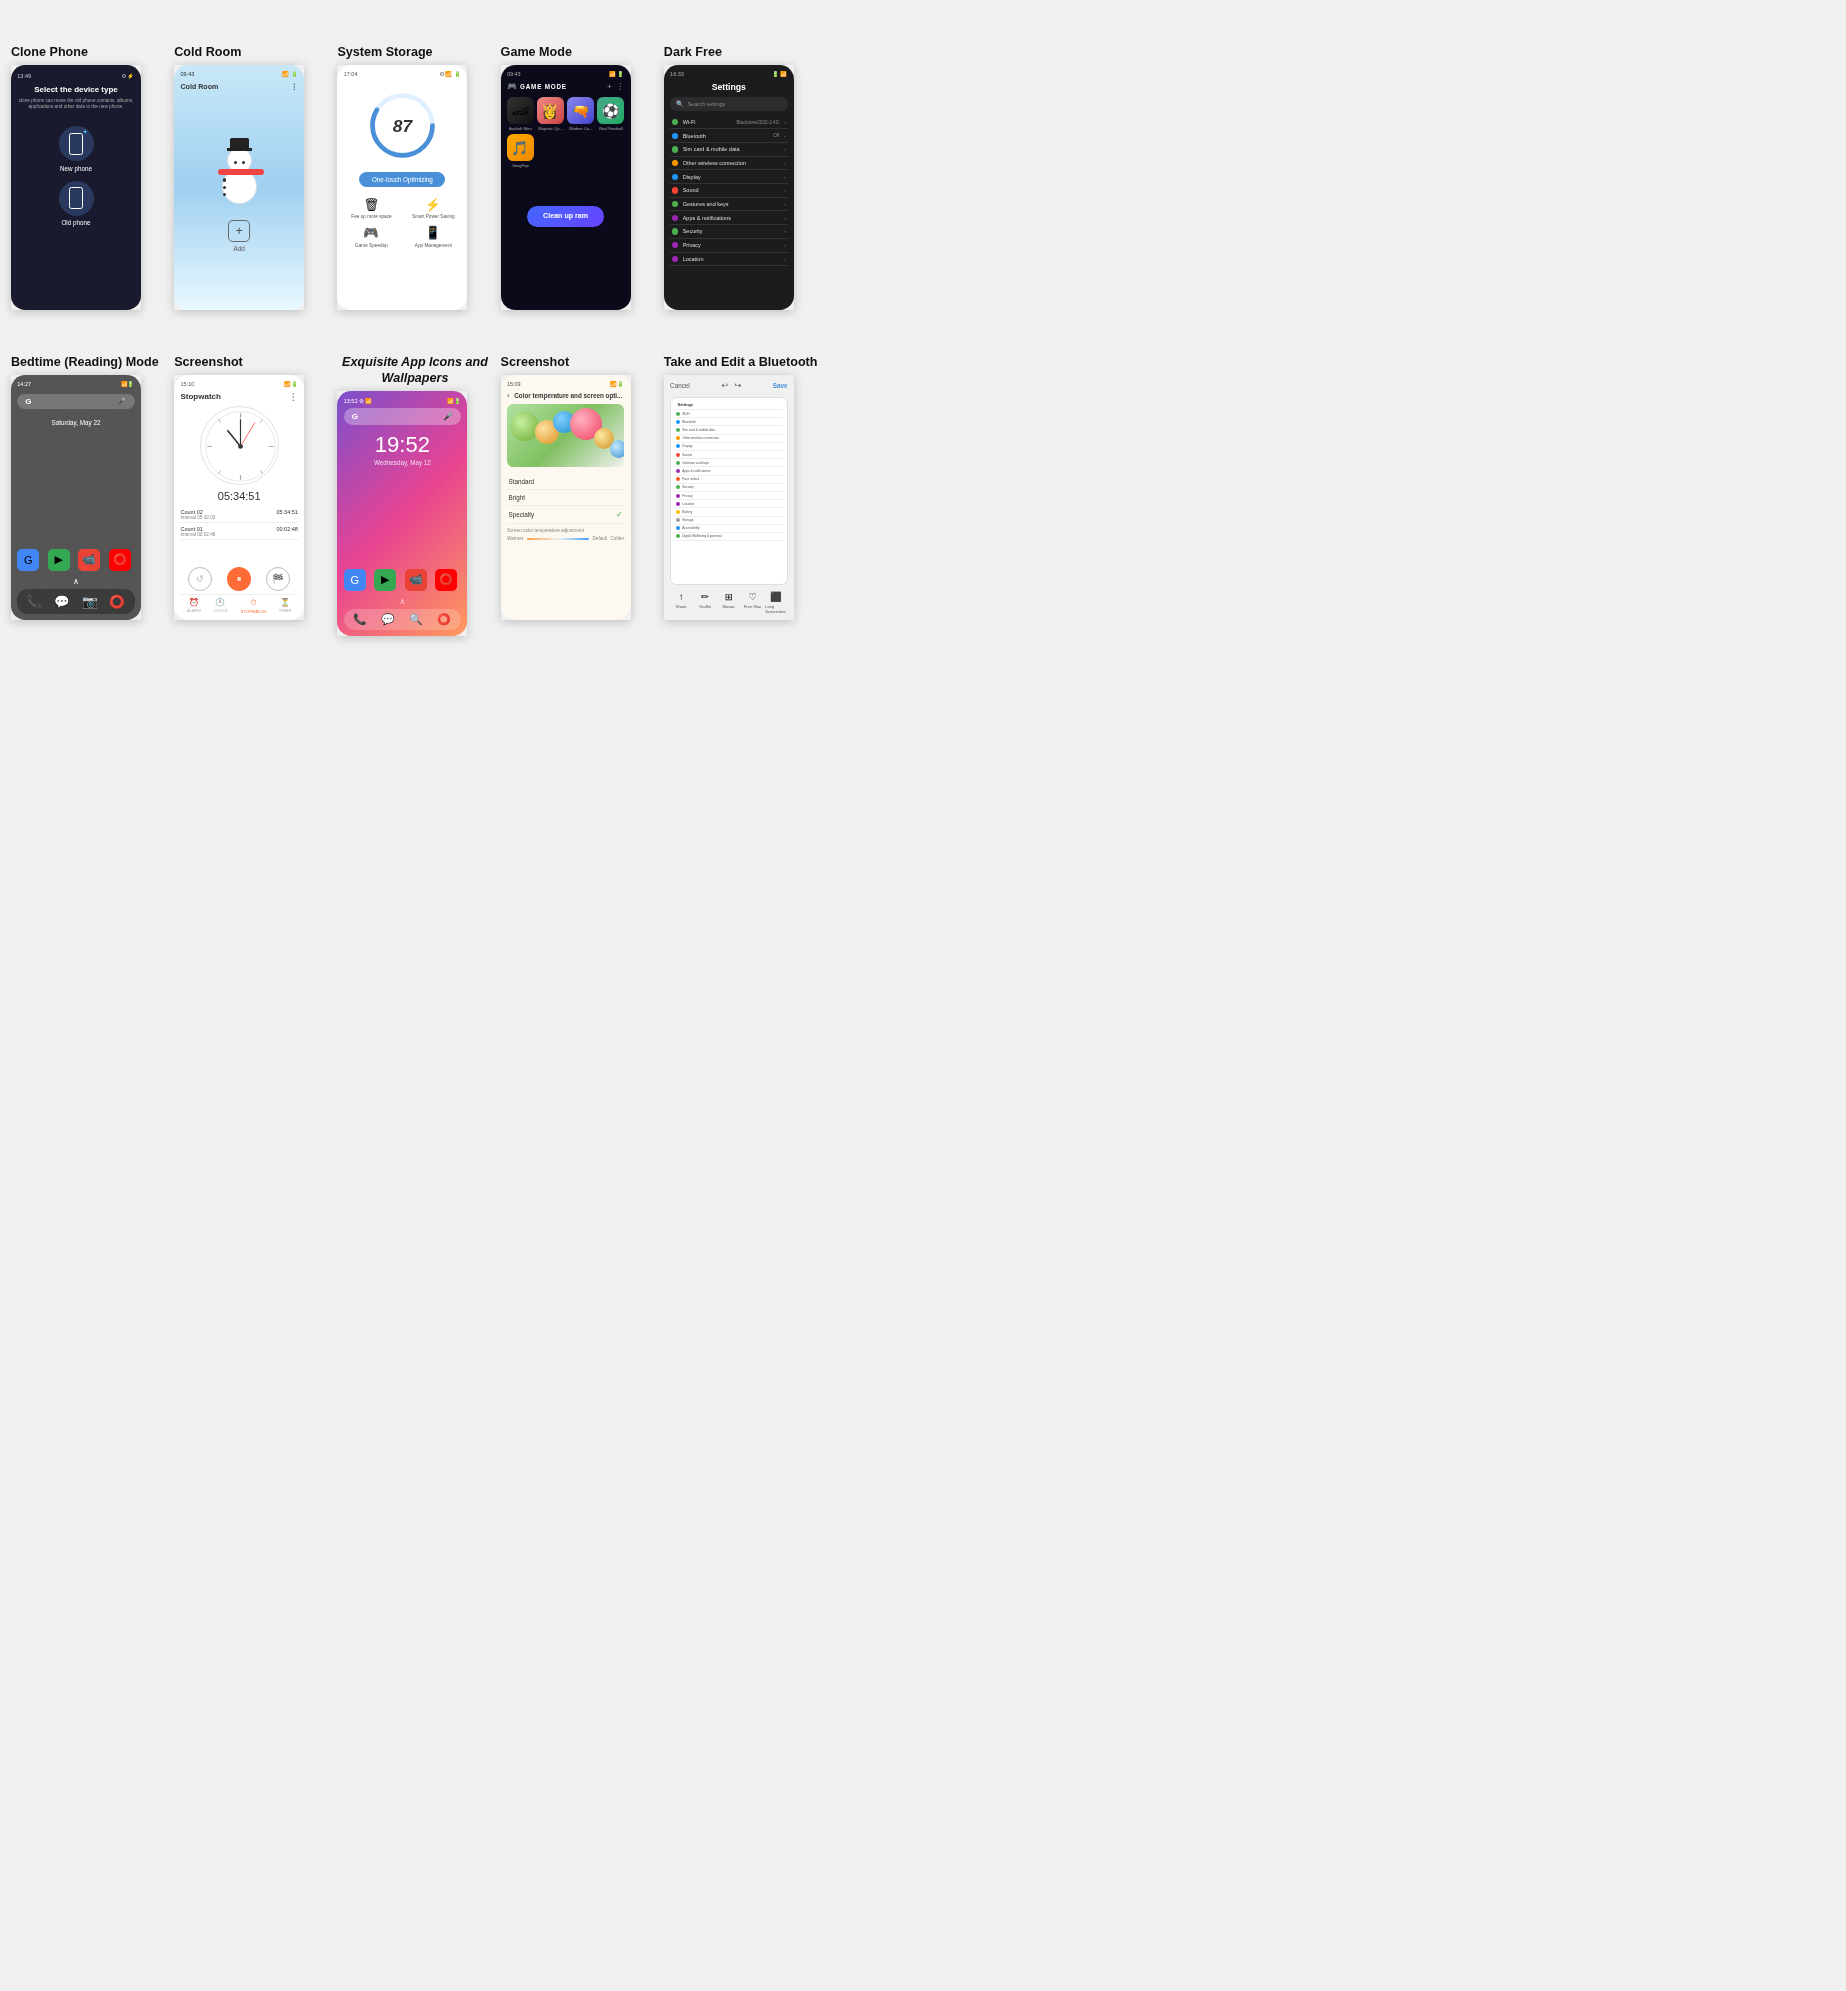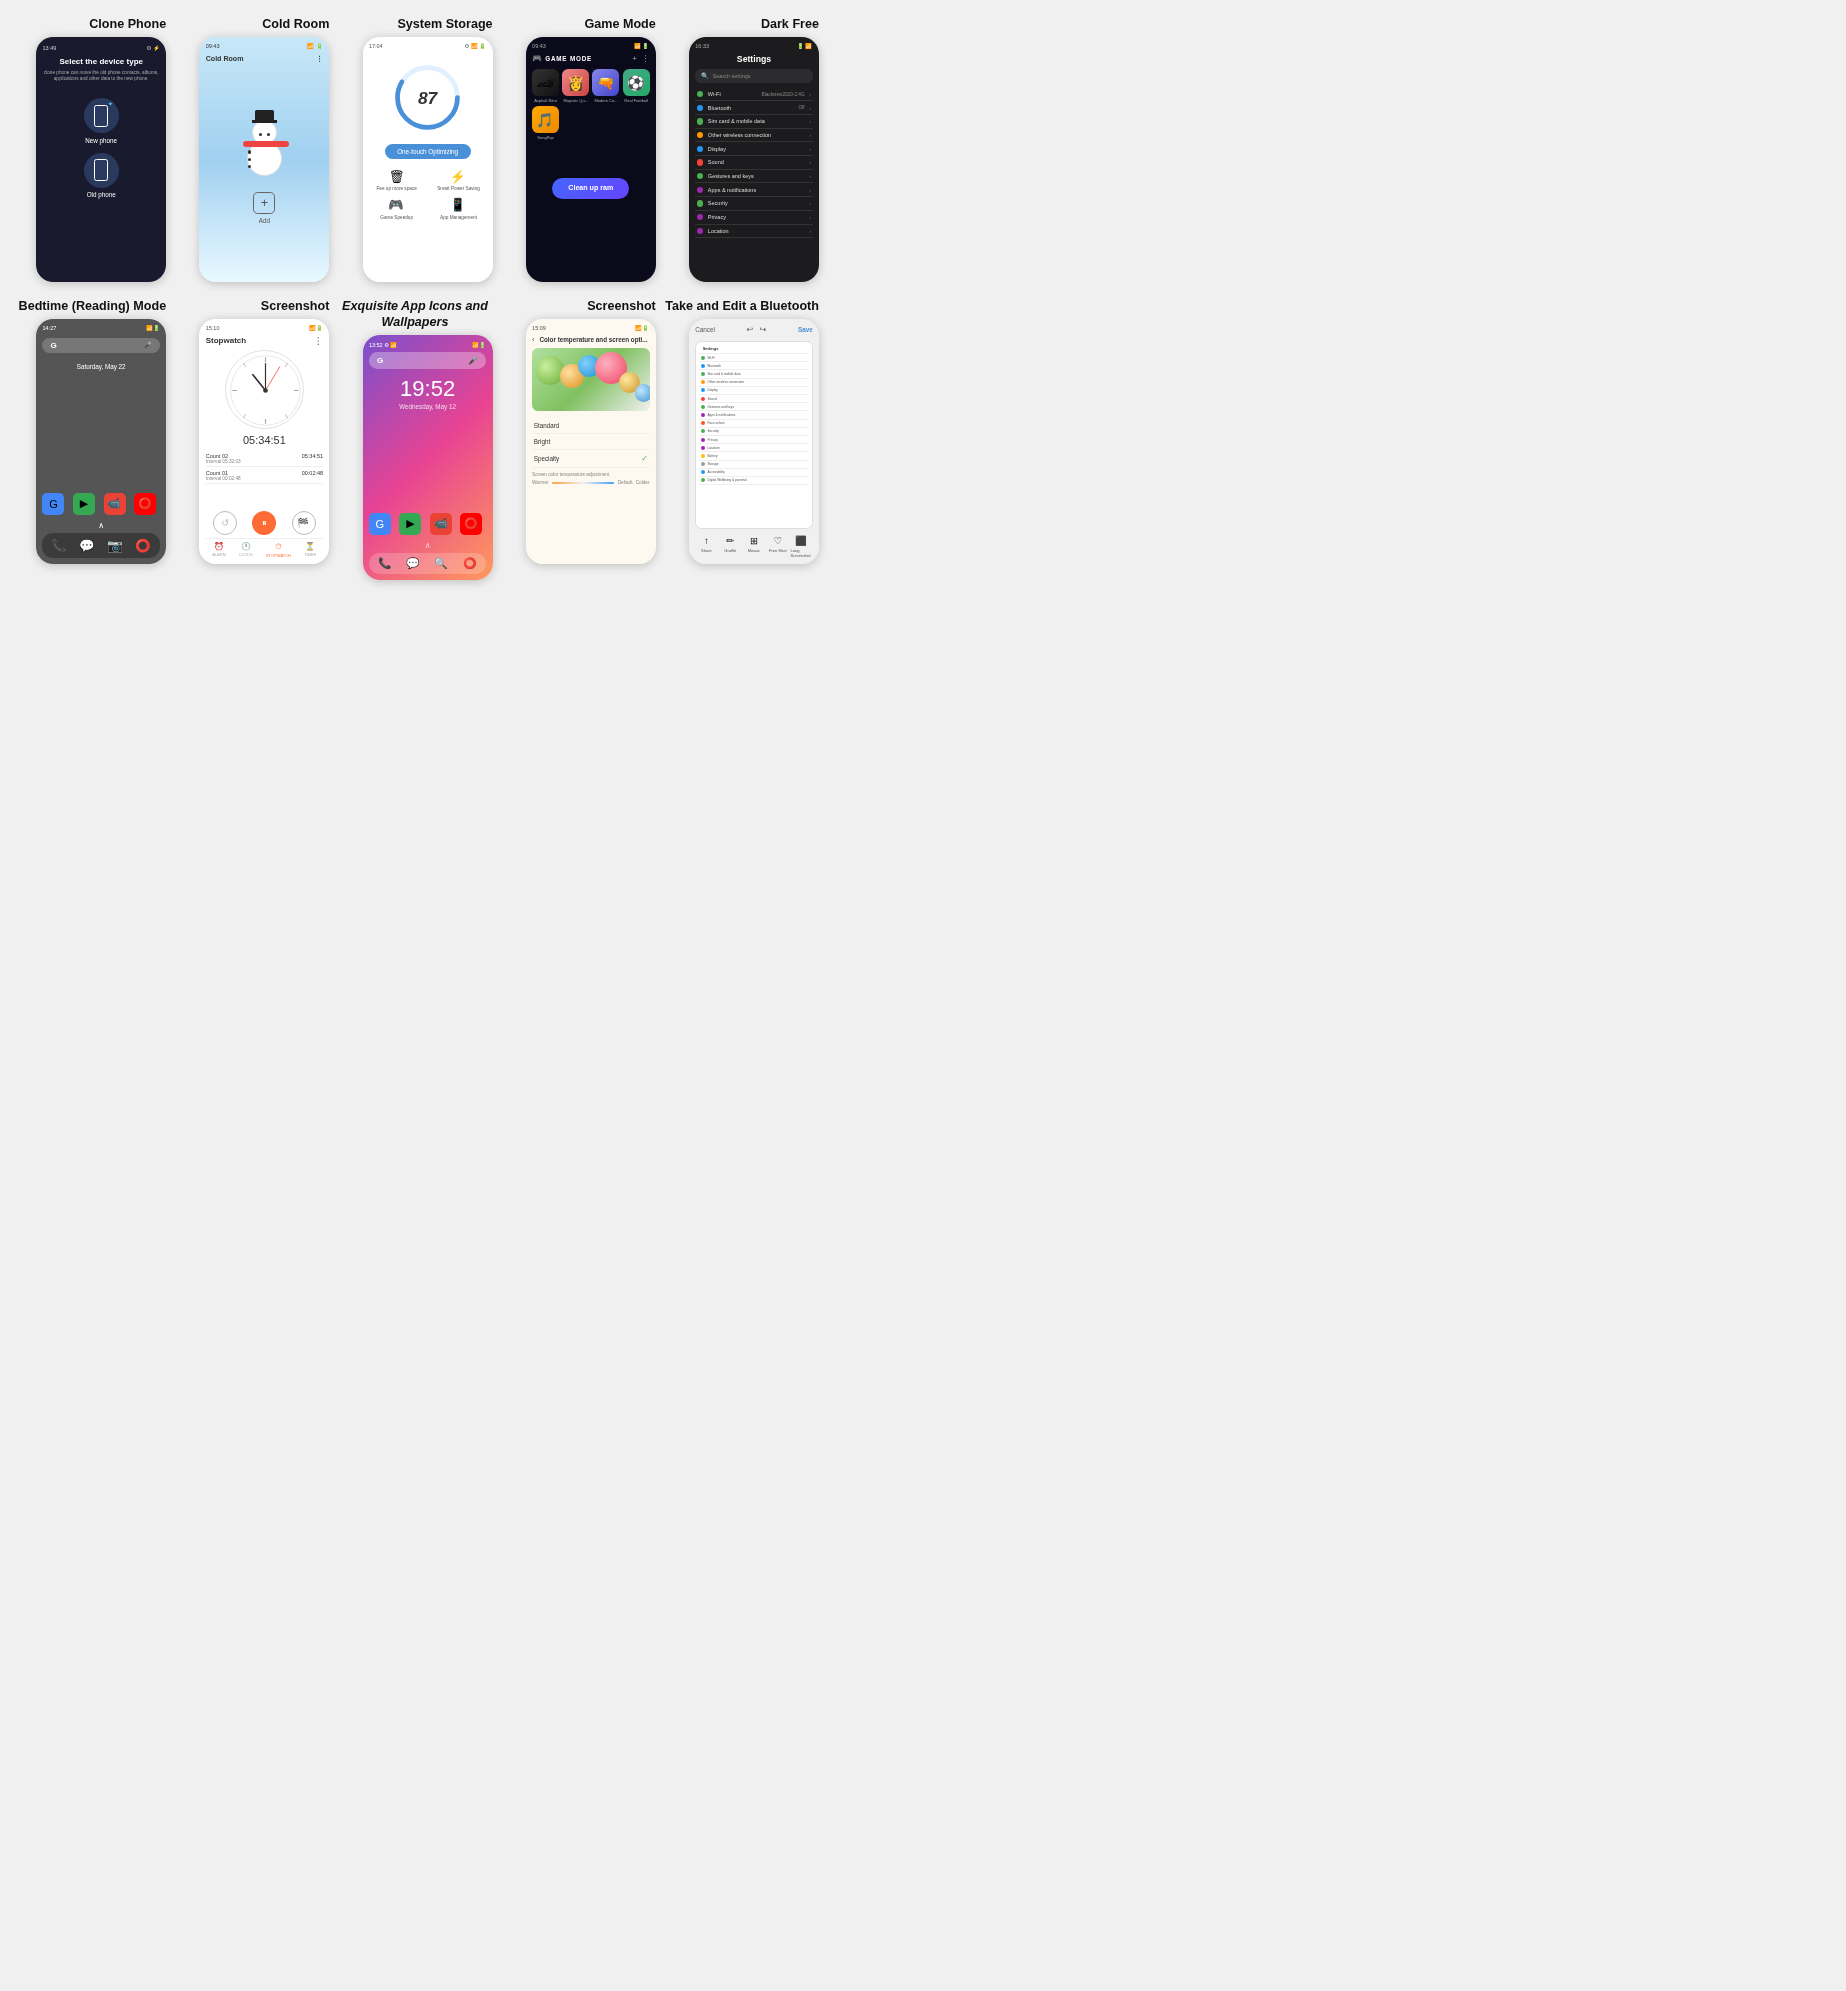--- a/index.html
+++ b/index.html
@@ -5,21 +5,21 @@
     * { box-sizing: border-box; margin: 0; padding: 0; }
     body {
       background: #f0f0f0;
       font-family: -apple-system, BlinkMacSystemFont, 'Segoe UI', sans-serif;
       width: 830px;
       min-height: 896px;
       overflow-x: hidden;
     }
 
     .phone-mockup {
-      border-radius: 17px;
+      border-radius: 2px;
       overflow: hidden;
       box-shadow: 0 1.6px 9.5px rgba(0,0,0,0.2);
       position: relative;
     }
 
     
     .clone-phone-screen {
       width: 130px;
       height: 245px;
       background: #1a1a2e;
@@ -900,22 +900,23 @@
     }
     .row-bottom {
       display: grid;
       grid-template-columns: repeat(5, 1fr);
       gap: 8px;
       padding: 8px 11px 16px;
     }
     .cell {
       display: flex;
       flex-direction: column;
-      align-items: flex-end;
+      align-items: flex-start;
       gap: 4.7px;
+      margin-top: 28px;
     }
     .cell-title {
       font-size: 12.6px;
       font-weight: 600;
       text-align: center;
       color: #111;
       line-height: 1.3;
     }
     .cell-title.italic-bold {
       font-weight: 700;

